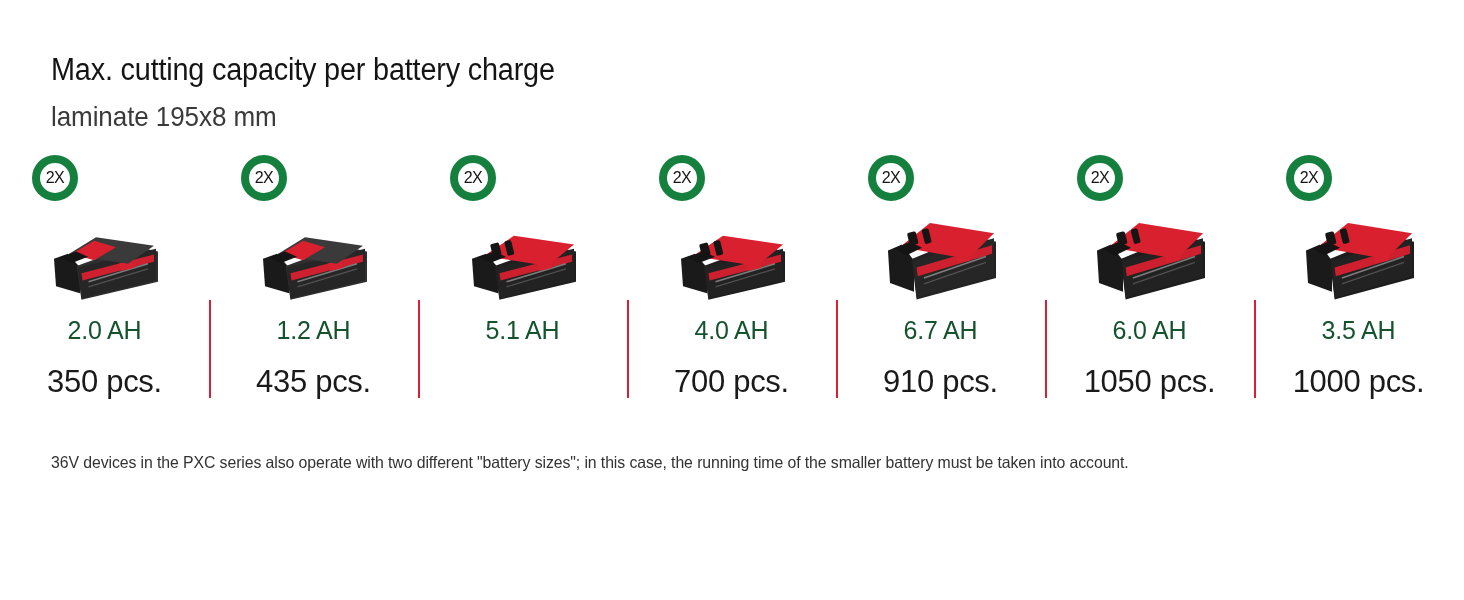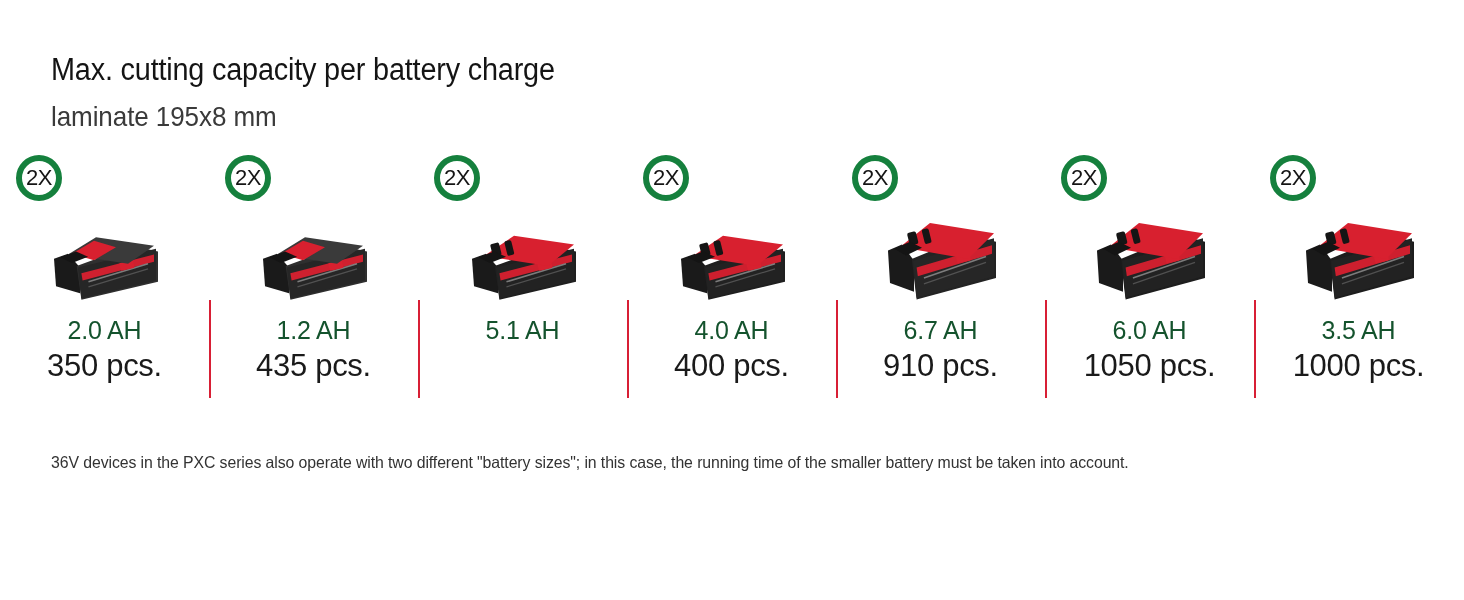--- a/index.html
+++ b/index.html
@@ -56,30 +56,30 @@
     position: absolute;
     top: 0;
     width: 209px;
     height: 250px;
   }
 
   
   .badge {
     position: absolute;
     top: 5px;
-    left: 16px;
+    left: 32px;
     width: 46px;
     height: 46px;
-    border: 6px solid #15803d;
+    border: 8px solid #15803d;
     border-radius: 50%;
     box-sizing: border-box;
     display: flex;
     align-items: center;
     justify-content: center;
-    font-size: 22px;
+    font-size: 16px;
     line-height: 1;
     color: #141414;
     letter-spacing: -0.5px;
     background: #ffffff;
   }
 
   
   .batt-wrap {
     position: absolute;
     left: 0;
@@ -106,21 +106,21 @@
     color: #14532d;
     font-weight: 400;
     letter-spacing: -0.2px;
   }
   .pcs {
     font-size: 31px;
     line-height: 38px;
     color: #1a1a1a;
     font-weight: 400;
     letter-spacing: -0.3px;
-    margin-top: 2px;
+    margin-top: 18px;
   }
 
   
   .sep {
     position: absolute;
     top: 300px;
     width: 2px;
     height: 98px;
   }
 
@@ -254,21 +254,21 @@
     <rect x="73.16" y="33.120000000000005" width="14" height="8" rx="1" fill="#d8202f" transform="rotate(-13 73.16 33.120000000000005)"></rect>
     <path d="M20 25.919999999999998 L50 5.76 L110 14.4 L84 36 Z" fill="#d8202f"></path>
        <rect x="25.96" y="14.4" width="9" height="13" rx="2" fill="#151515" transform="rotate(-14 25.96 14.4)"></rect>
        <rect x="40.120000000000005" y="11.52" width="7" height="15" rx="2" fill="#151515" transform="rotate(-14 40.120000000000005 11.52)"></rect>
 
     <path d="M14 27.36 L30 21.599999999999998 L42 26.64 L26 33.120000000000005 Z" fill="#141414"></path>
   </svg>
       </div>
     <div class="labels">
       <div class="cap">4.0 AH</div>
-      <div class="pcs">400 pcs.</div>
+      <div class="pcs">700 pcs.</div>
     </div>
     </div>
     <div class="col" style="left: 836px;">
     <div class="badge">2X</div>
     <div class="batt-wrap">
   <svg width="122" height="86" viewBox="0 0 122 86" xmlns="http://www.w3.org/2000/svg">
 
     <path d="M8 34.4 L22 28.380000000000003 L34 44.72 L34 75.68 L10 67.08 Z" fill="#1a1a1a"></path>
 
     <path d="M31.720000000000002 43 L90 18.92 L116 25.8 L116 61.919999999999995

